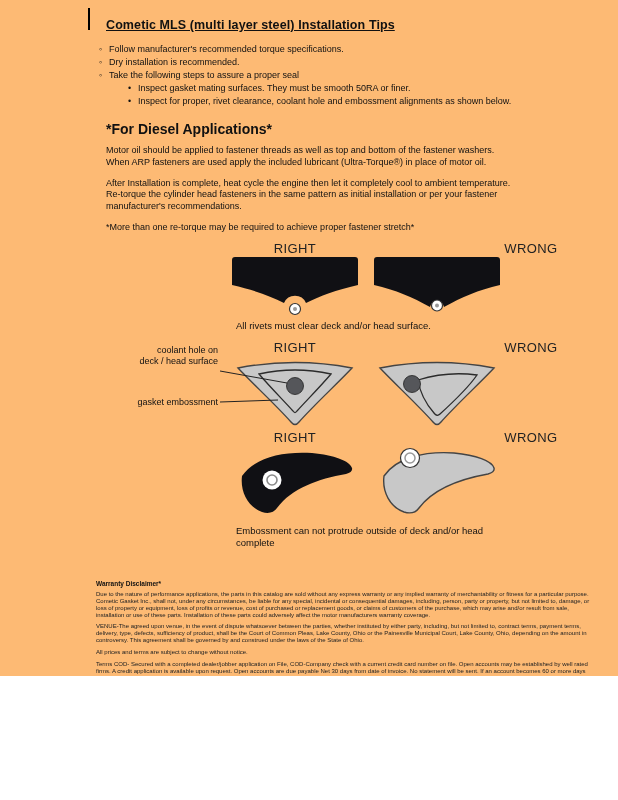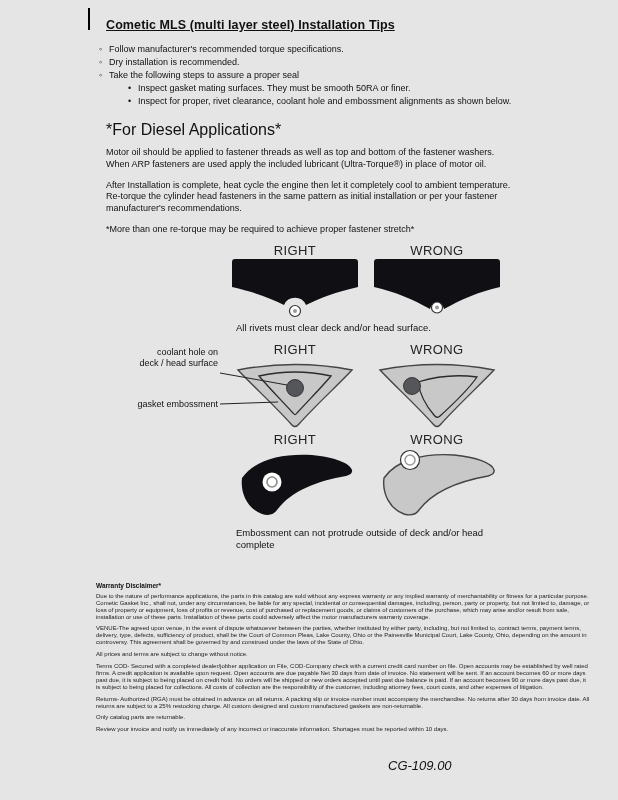--- a/index.html
+++ b/index.html
@@ -1,46 +1,46 @@
 <!DOCTYPE html>
 <html><head>
 <meta charset="utf-8">
 <style>
   * { box-sizing: border-box; }
   html,body { margin:0; padding:0; background:#ffffff; }
   .page {
     position: relative;
-    width: 618px; height: 800px;
-    background: #e5e5e5;
+    width: 618px; height: 676px;
+    background: #fdba74;
     font-family: "Liberation Sans", sans-serif;
     color: #111;
     overflow: hidden;
   }
   .crop-mark { position:absolute; left:88px; top:8px; width:2px; height:22px; background:#000; }
   .content { position:absolute; left:96px; top:18px; width:498px; }
 
   h1.title {
     font-size:12.5px; font-weight:bold; text-decoration:underline;
     margin:0 0 11px 10px; letter-spacing:0.1px;
   }
   ul.bullets { list-style:none; margin:0; padding:0 0 0 3px; font-size:9px; line-height:13px; }
   ul.bullets > li { position:relative; padding-left:10px; }
   ul.bullets > li::before { content:"◦"; position:absolute; left:0; top:0; font-size:9px; }
   ul.subbullets { list-style:none; margin:0 0 0 19px; padding:0; }
   ul.subbullets > li { position:relative; padding-left:10px; }
   ul.subbullets > li::before { content:"•"; position:absolute; left:0; top:0; font-size:9px; }
 
-  h2.diesel { font-size:16px; font-weight:normal; margin:13px 0 8px 10px; }
+  h2.diesel { font-size:14px; font-weight:bold; margin:13px 0 8px 10px; }
   p.body { font-size:9px; line-height:11.8px; margin:0 0 9px 10px; width:414px; }
   p.note { font-size:9px; line-height:11.8px; margin:0 0 7px 10px; width:414px; }
 
   .diagrams { position:relative; margin-left:10px; width:488px; height:331px; }
   .callout-lines { position:absolute; left:0; top:0; pointer-events:none; }
   .callout-lines line { stroke:#222; stroke-width:1; }
-  .dg-headers { display:flex; gap:16px; margin-left:126px; height:16px; }
+  .dg-headers { display:flex; gap:16px; margin-left:126px; height:16px;justify-content:space-between; }
   .dg-headers span { width:126px; text-align:center; font-size:13px; letter-spacing:0.4px; color:#222; }
   .dg-row { display:flex; gap:16px; margin-left:126px; }
   .dg-row svg { display:block; }
   .dg-caption { font-size:9.5px; margin:3px 0 8px 130px; line-height:12px; }
   .dg-caption.wide { width:272px; }
   .callout { position:absolute; left:0; width:112px; text-align:right; font-size:9px; line-height:11px; }
   .callout-1 { top:104px; }
   .callout-2 { top:156px; }
 
   .warranty { margin:8px 0 0 0; width:494px; }

